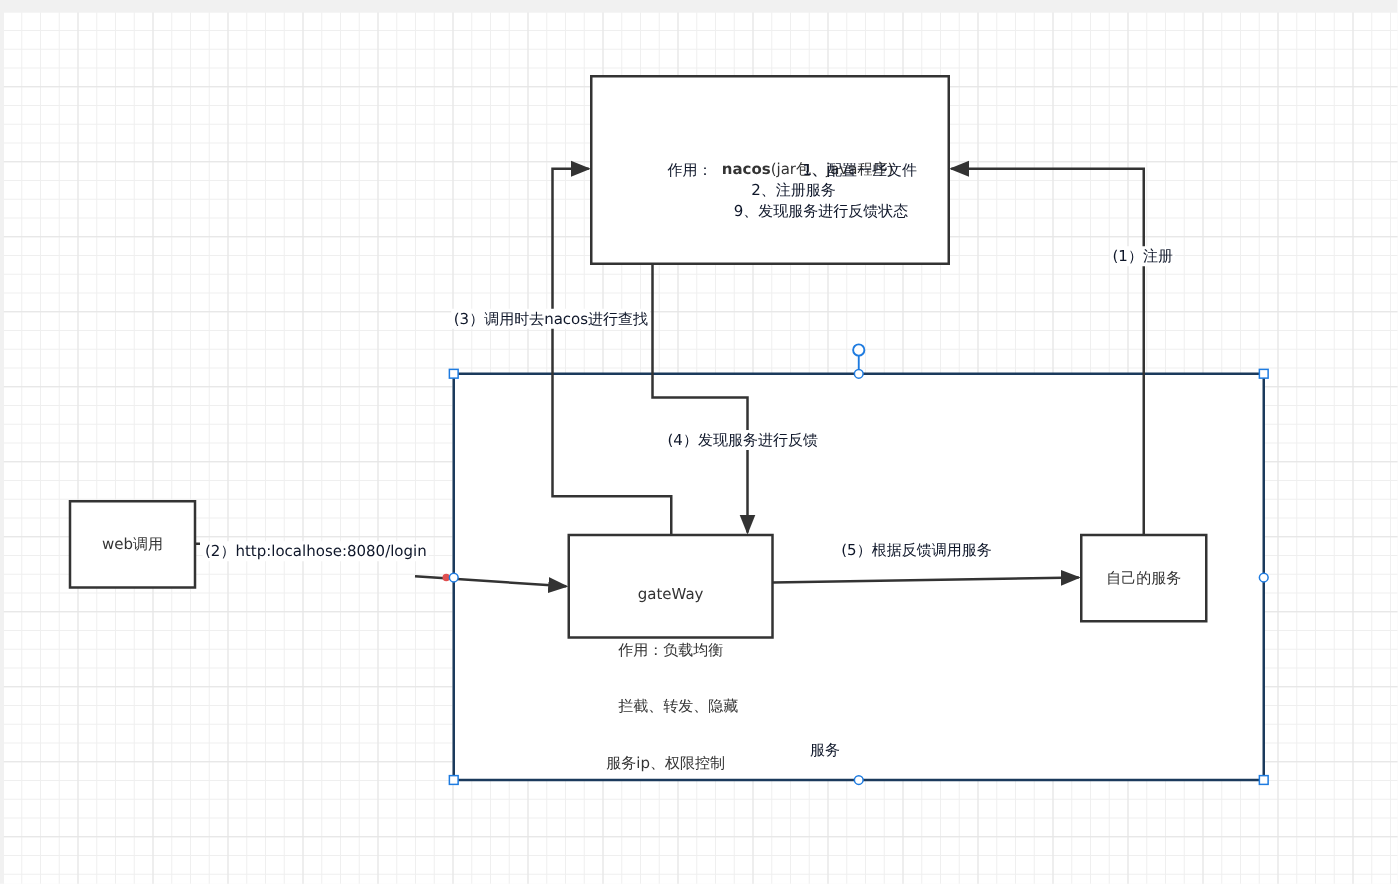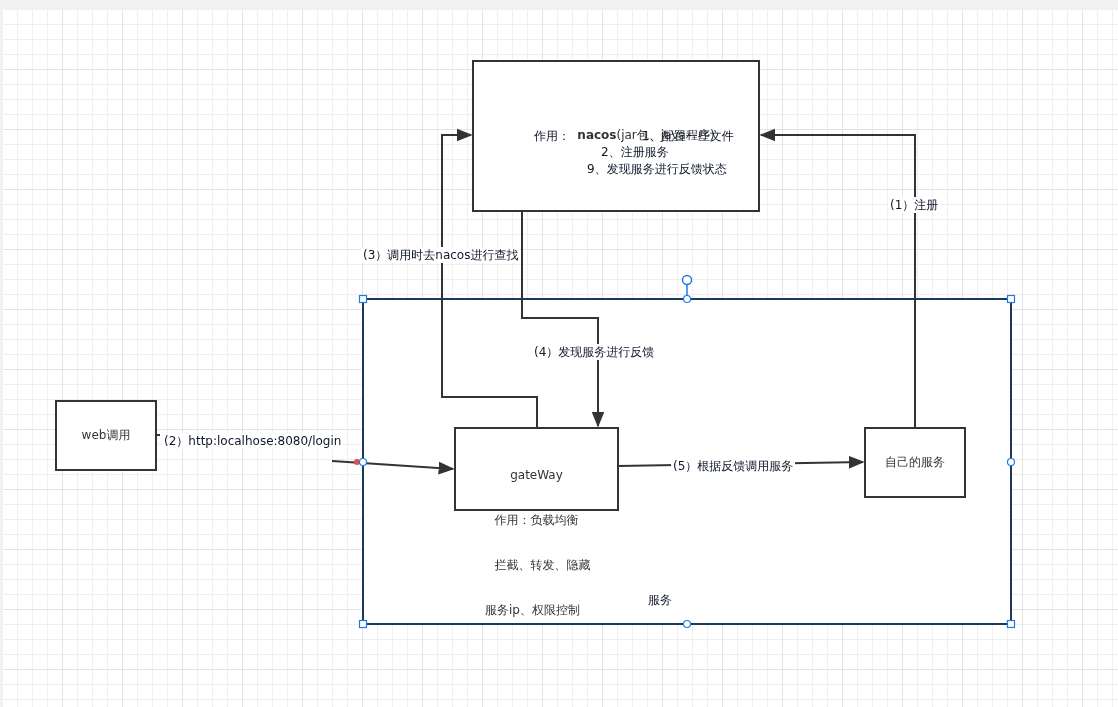--- a/index.html
+++ b/index.html
@@ -98,13 +98,13 @@
 </div>
 
 <div class="box-text" style="left:865px; top:455px; width:100px;font-family:Liberation Serif, serif;">自己的服务</div>
 
 <div class="lbl" style="left:648px; top:592px;">服务</div>
 
 <div class="lbl lbl-bg" style="left:888px; top:197px;">(1）注册</div>
 <div class="lbl lbl-bg" style="left:162px; top:413px;margin-top:20px;">(2）http:localhose:8080/login</div>
 <div class="lbl lbl-bg" style="left:361px; top:247px;">(3）调用时去nacos进行查找</div>
 <div class="lbl lbl-bg" style="left:532px; top:344px;">(4）发现服务进行反馈</div>
-<div class="lbl lbl-bg" style="left:671px; top:458px;">(5）根据反馈调用服务</div>
+<div class="lbl lbl-bg" style="left:671px; top:432px;">(5）根据反馈调用服务</div>
 
 </body></html>

